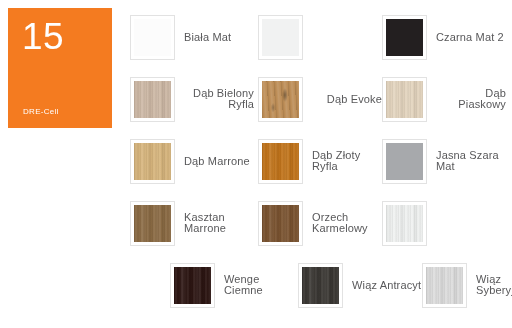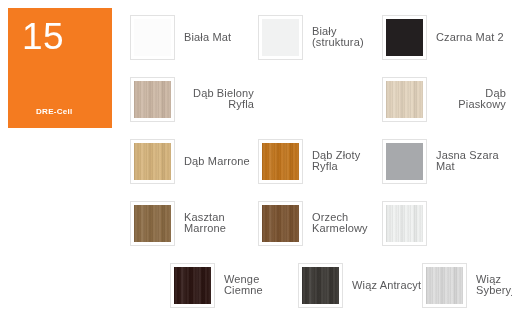--- a/index.html
+++ b/index.html
@@ -38,24 +38,24 @@
     left: 14px;
     top: 10px;
     font-size: 37px;
     line-height: 1;
     color: #ffffff;
     font-weight: 400;
     letter-spacing: 0.5px;
   }
   .brand-name {
     position: absolute;
-    left: 28px;
+    left: 15px;
     bottom: 12px;
     font-size: 8px;
-    font-weight: bold;
+    font-weight: normal;
     color: #ffffff;
     letter-spacing: 0.3px;
   }
 
   
   .swatch-grid {
     position: absolute;
     left: 0;
     top: 0;
     width: 512px;
@@ -120,34 +120,39 @@
       <div class="swatch-cell col-0 row-0">
         <div class="swatch-frame" style="border-color: rgb(226, 226, 226);">
           <div class="swatch-chip" style="background-color: rgb(252, 252, 252);"></div>
         </div>
         <div class="swatch-label" style="color: rgb(88, 88, 90);">Biała Mat</div>
       </div>
       <div class="swatch-cell col-1 row-0">
         <div class="swatch-frame" style="border-color: rgb(226, 226, 226);">
           <div class="swatch-chip" style="background-color: rgb(241, 242, 242);"></div>
         </div>
-        <div class="swatch-label" style="color: rgb(88, 88, 90);">Biały (struktura)</div>
       </div>
       <div class="swatch-cell col-2 row-0">
         <div class="swatch-frame" style="border-color: rgb(226, 226, 226);">
           <div class="swatch-chip" style="background-color: rgb(35, 31, 32);"></div>
         </div>
         <div class="swatch-label" style="color: rgb(88, 88, 90);">Czarna Mat 2</div>
       </div>
       <div class="swatch-cell col-0 row-1">
         <div class="swatch-frame" style="border-color: rgb(226, 226, 226);">
           <div class="swatch-chip" style="background-color: rgb(205, 184, 165); background-image: repeating-linear-gradient(90deg, rgba(0, 0, 0, 0.1) 0px, rgba(0, 0, 0, 0) 1px, rgba(255, 255, 255, 0.1) 2px, rgba(0, 0, 0, 0) 3px, rgba(0, 0, 0, 0.06) 4px, rgba(0, 0, 0, 0) 6px), repeating-linear-gradient(90deg, rgba(0, 0, 0, 0.05) 0px, rgba(0, 0, 0, 0) 5px, rgba(255, 255, 255, 0.07) 9px, rgba(0, 0, 0, 0) 14px);"></div>
         </div>
         <div class="swatch-label" style="color: rgb(88, 88, 90);">Dąb Bielony Ryfla</div>
       </div>
+      <div class="swatch-cell col-1 row-1">
+        <div class="swatch-frame" style="border-color: rgb(226, 226, 226);">
+          <div class="swatch-chip" style="background-color: rgb(188, 140, 85); background-image: radial-gradient(4px 10px at 62% 38%, rgba(0, 0, 0, 0.38), rgba(0, 0, 0, 0) 70%), radial-gradient(3px 7px at 30% 72%, rgba(0, 0, 0, 0.28), rgba(0, 0, 0, 0) 70%), repeating-linear-gradient(86deg, rgba(0, 0, 0, 0.12) 0px, rgba(0, 0, 0, 0) 2px, rgba(255, 255, 255, 0.12) 4px, rgba(0, 0, 0, 0) 7px);"></div>
+        </div>
+        <div class="swatch-label" style="color: rgb(88, 88, 90);">Dąb Evoke</div>
+      </div>
       <div class="swatch-cell col-2 row-1">
         <div class="swatch-frame" style="border-color: rgb(226, 226, 226);">
           <div class="swatch-chip" style="background-color: rgb(227, 212, 190); background-image: repeating-linear-gradient(90deg, rgba(0, 0, 0, 0.1) 0px, rgba(0, 0, 0, 0) 1px, rgba(255, 255, 255, 0.1) 2px, rgba(0, 0, 0, 0) 3px, rgba(0, 0, 0, 0.06) 4px, rgba(0, 0, 0, 0) 6px), repeating-linear-gradient(90deg, rgba(0, 0, 0, 0.05) 0px, rgba(0, 0, 0, 0) 5px, rgba(255, 255, 255, 0.07) 9px, rgba(0, 0, 0, 0) 14px);"></div>
         </div>
         <div class="swatch-label" style="color: rgb(88, 88, 90);">Dąb Piaskowy</div>
       </div>
       <div class="swatch-cell col-0 row-2">
         <div class="swatch-frame" style="border-color: rgb(226, 226, 226);">
           <div class="swatch-chip" style="background-color: rgb(214, 180, 124); background-image: repeating-linear-gradient(90deg, rgba(0, 0, 0, 0.1) 0px, rgba(0, 0, 0, 0) 1px, rgba(255, 255, 255, 0.1) 2px, rgba(0, 0, 0, 0) 3px, rgba(0, 0, 0, 0.06) 4px, rgba(0, 0, 0, 0) 6px), repeating-linear-gradient(90deg, rgba(0, 0, 0, 0.05) 0px, rgba(0, 0, 0, 0) 5px, rgba(255, 255, 255, 0.07) 9px, rgba(0, 0, 0, 0) 14px);"></div>
         </div>

